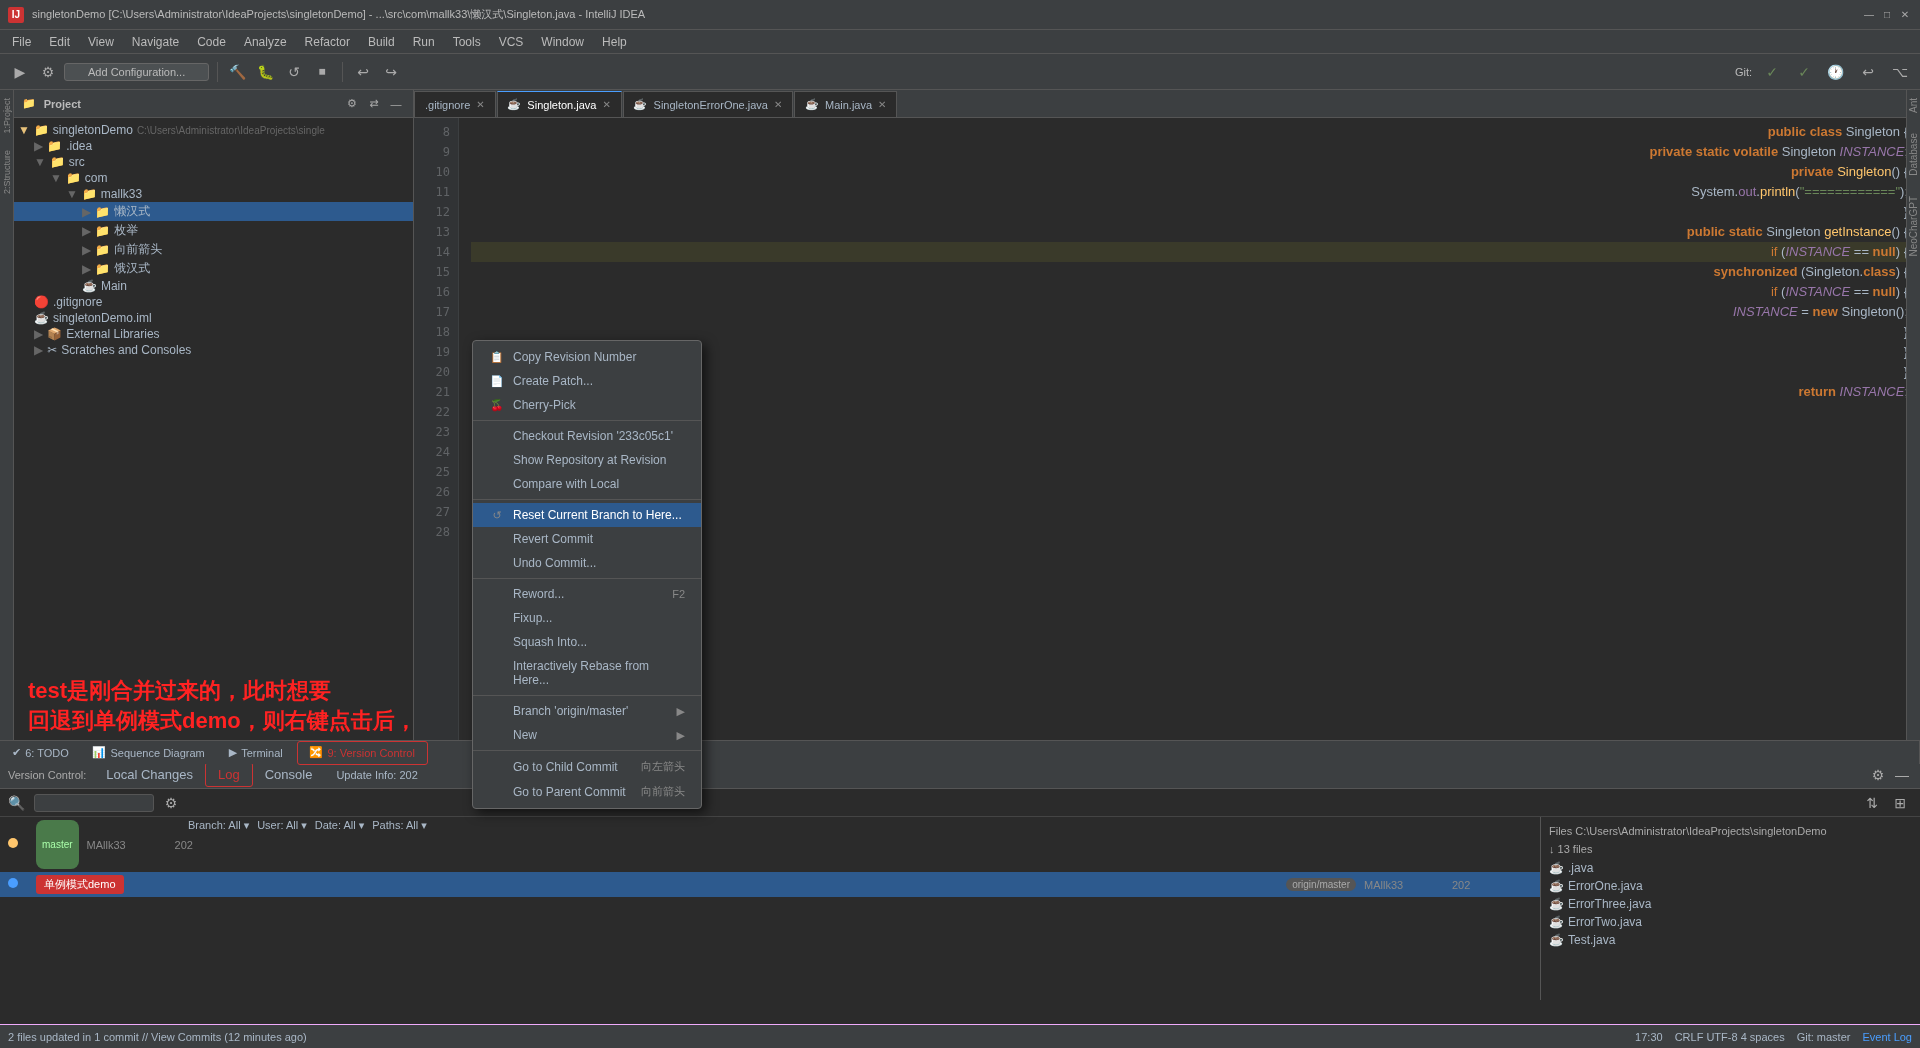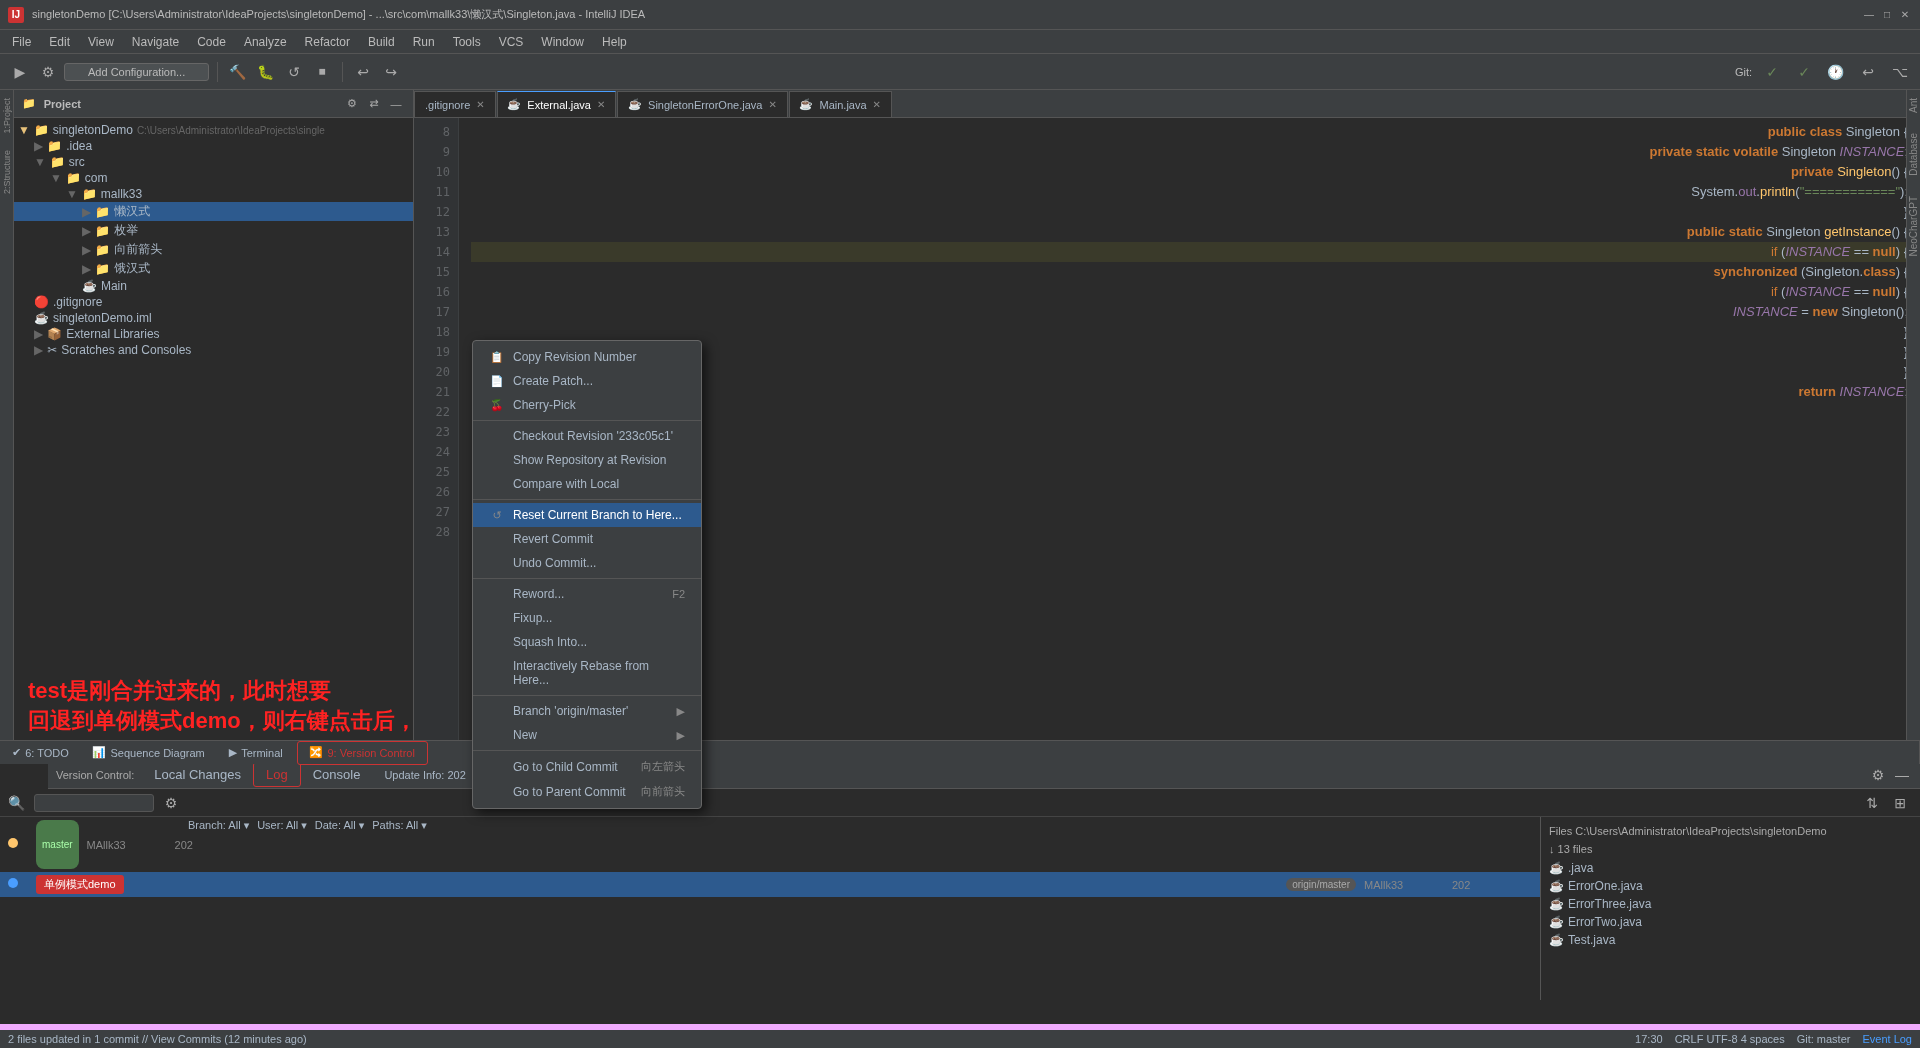--- a/index.html
+++ b/index.html
@@ -259,21 +259,20 @@
       flex-direction: column;
     }
     #bottom-tabs {
       height: 28px;
       background: #3c3f41;
       display: flex;
       align-items: center;
       padding: 0 8px;
       gap: 0;
       border-bottom: 1px solid #555;
-      margin-left: 48px;
     }
     .bottom-tab {
       padding: 4px 12px;
       font-size: 13px;
       color: #a9b7c6;
       cursor: pointer;
       border: none;
       background: none;
     }
     .bottom-tab.active {
@@ -424,21 +423,21 @@
       position: absolute;
       bottom: 0;
       left: 0;
       right: 0;
       height: 24px;
       background: #3c3f41;
       display: flex;
       align-items: center;
       padding: 0 8px;
       gap: 8px;
-      border-top: 6px solid #f0abfc;
+      border-top: 1px solid #f0abfc;
       font-size: 11px;
       color: #a9b7c6;
     }
     .status-left { display: flex; gap: 12px; flex: 1; }
     .status-right { display: flex; gap: 12px; align-items: center; }
     .bottom-tool-tabs {
       position: absolute;
       bottom: 24px;
       left: 0;
       height: 24px;
@@ -662,21 +661,21 @@
   </div>
 
   <div id="editor-area">
     <div id="editor-tabs">
       <div class="editor-tab">
         <span>.gitignore</span>
         <span class="tab-close">✕</span>
       </div>
       <div class="editor-tab active">
         <span style="color:#cc6633;">☕</span>
-        <span>External.java</span>
+        <span>Singleton.java</span>
         <span class="tab-close">✕</span>
       </div>
       <div class="editor-tab">
         <span style="color:#cc6633;">☕</span>
         <span>SingletonErrorOne.java</span>
         <span class="tab-close">✕</span>
       </div>
       <div class="editor-tab">
         <span style="color:#cc6633;">☕</span>
         <span>Main.java</span>

